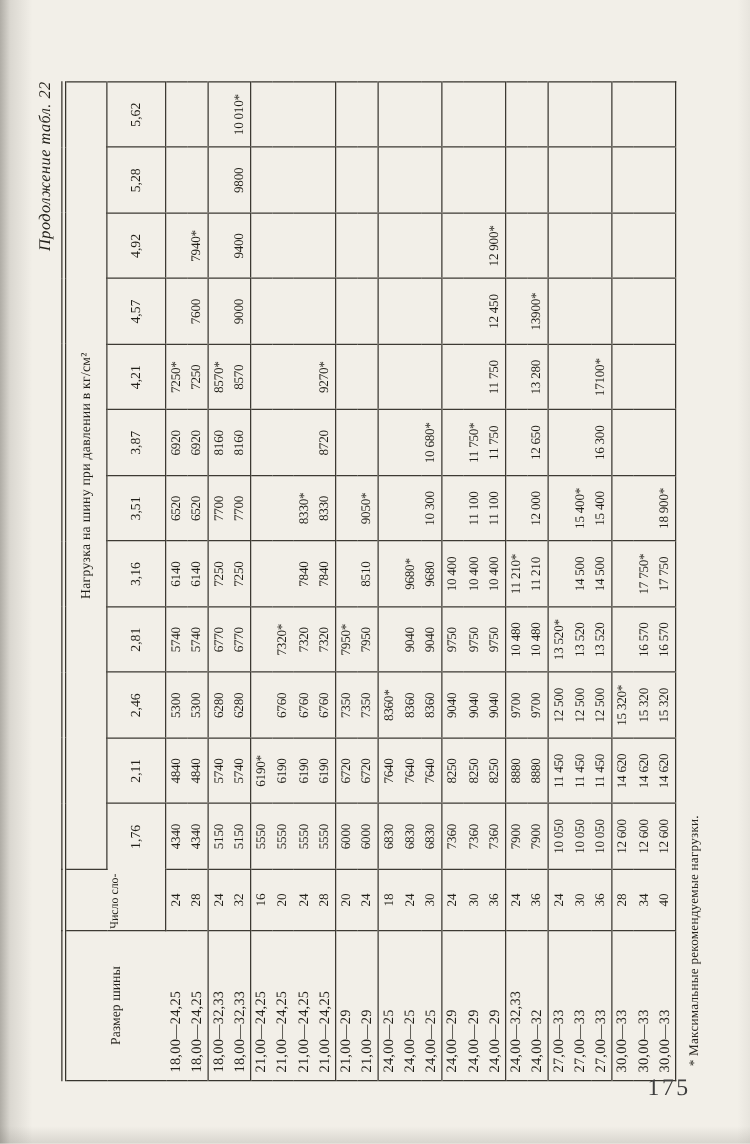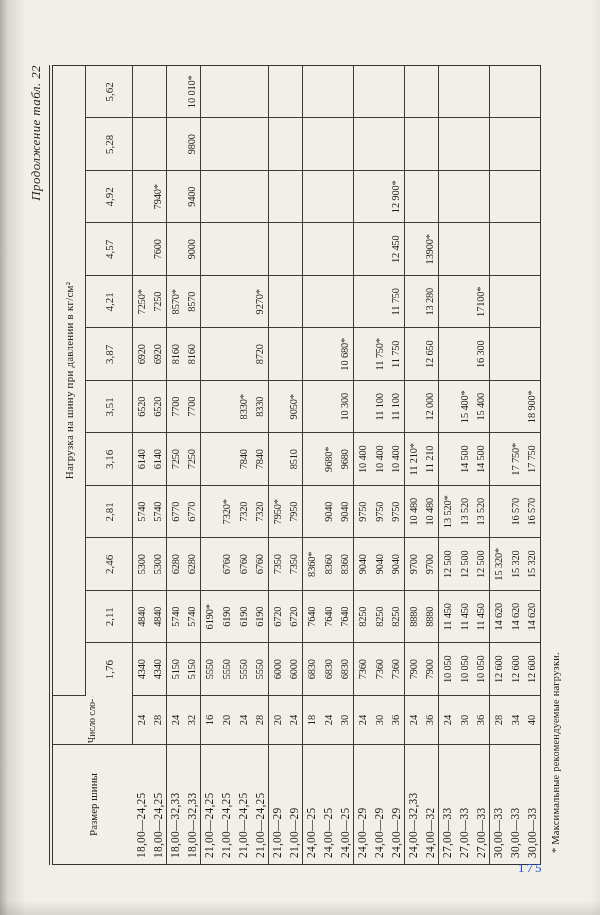--- a/index.html
+++ b/index.html
@@ -48,21 +48,21 @@
   td.c-size{font-size:11.5px;padding-left:6px;letter-spacing:.2px;}
   td.c-plies{text-align:center;font-size:10.5px;}
   td.c-val{text-align:center;font-size:10.5px;letter-spacing:-0.2px;}
   tbody tr.group-end td{border-bottom:1px solid #3d3a33;}
   .tbl-footnote{
     width:800px;margin-top:9px;padding-left:12px;
     font-size:10.5px;letter-spacing:.2px;color:#26241d;
   }
   .page-num{
     position:absolute;left:518px;top:860px;z-index:6;
-    font-size:13px;letter-spacing:2px;color:#1d4ed8;
+    font-size:19px;letter-spacing:2px;color:#404040;
   }
 </style>
 </head>
 <body>
 
 <div class="rot">
   <div class="tbl-title">Продолжение табл. 22</div>
   <table class="tire">
     <thead>
       <tr>

